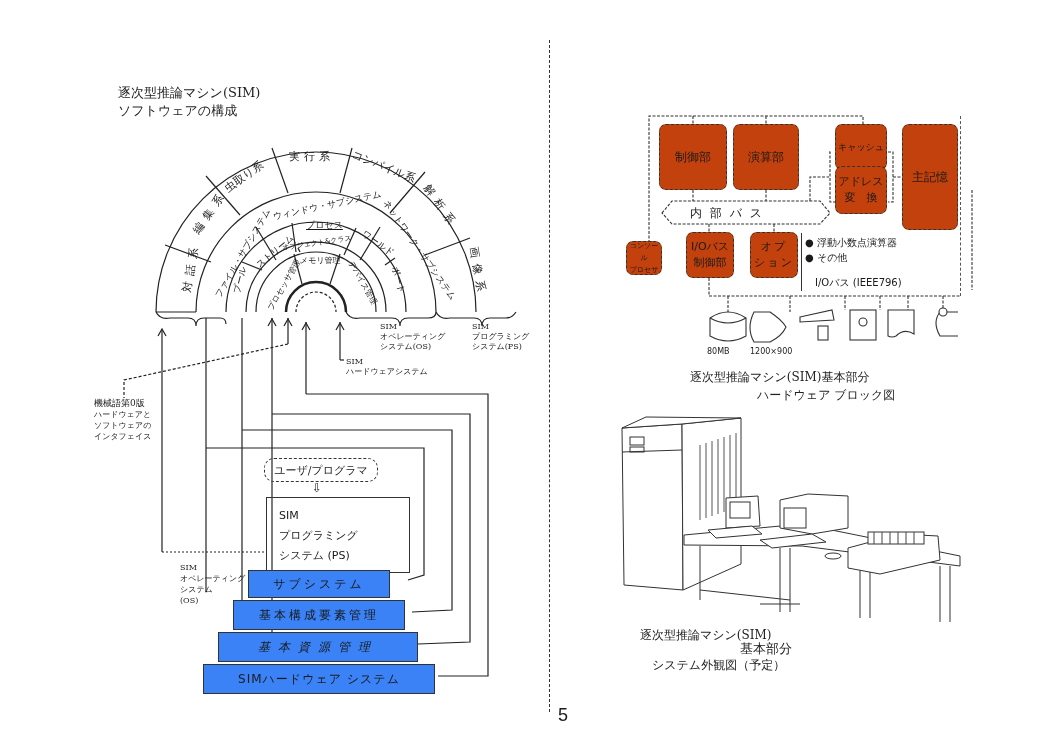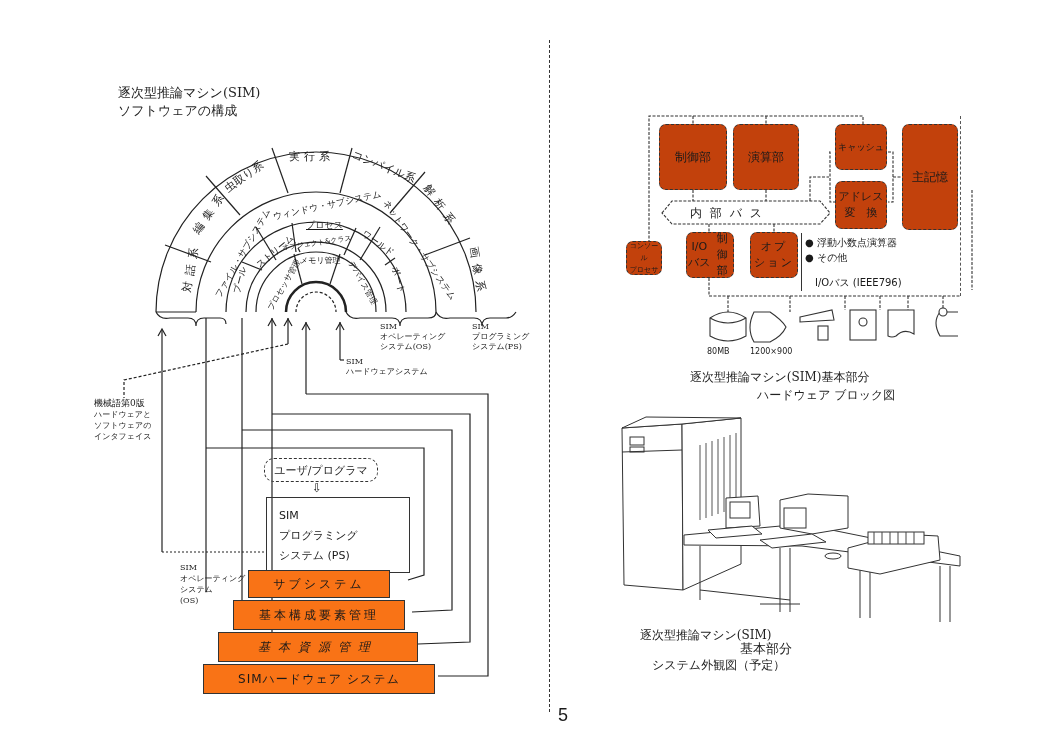--- a/index.html
+++ b/index.html
@@ -4,21 +4,21 @@
 <style>
   html,body{margin:0;padding:0;background:#fff;}
   body{width:1054px;height:750px;position:relative;overflow:hidden;font-family:"DejaVu Sans",sans-serif;color:#1a1a1a;}
   .abs{position:absolute;}
   svg{position:absolute;left:0;top:0;}
   .hand{font-family:"DejaVu Serif",serif;color:#222;}
   .t{font-size:11px;line-height:14px;white-space:nowrap;}
   .sm{font-size:8px;line-height:10px;white-space:nowrap;}
   .box{position:absolute;border:1.2px solid #333;background:#c2410c;box-sizing:border-box;display:flex;align-items:center;justify-content:center;text-align:center;font-size:12px;}
   .rbox{border-radius:7px;border-style:dashed;}
-  .stack{position:absolute;border:1.2px solid #333;background:#f97316;box-sizing:border-box;display:flex;align-items:center;justify-content:center;font-size:12px;letter-spacing:3px;}
+  .stack{position:absolute;border:1.2px solid #333;background:#3b82f6;box-sizing:border-box;display:flex;align-items:center;justify-content:center;font-size:12px;letter-spacing:3px;}
 </style>
 </head>
 <body>
 
 <div>
   <div class="abs hand t" style="left:118px;top:86px;font-size:13px;">逐次型推論マシン(SIM)</div>
   <div class="abs hand t" style="left:118px;top:104px;font-size:13px;">ソフトウェアの構成</div>
 
   <svg width="1054" height="750">
     <g fill="none" stroke="#222" stroke-width="1.2">
@@ -184,31 +184,31 @@
       <circle cx="863" cy="322" r="4"></circle>
       <path d="M888,310 L914,310 L914,334 Q904,328 896,336 Q892,338 888,336 Z"></path>
       <path d="M958,312 L940,312 Q932,322 940,336 L958,336"></path>
       <circle cx="943" cy="312" r="4"></circle>
     </g>
   </svg>
 
   <div class="box rbox" style="left:659px;top:124px;width:68px;height:66px;">制御部</div>
   <div class="box rbox" style="left:733px;top:124px;width:66px;height:66px;">演算部</div>
   <div class="box rbox" style="left:835px;top:124px;width:52px;height:46px;font-size:9px;">キャッシュ</div>
-  <div class="box rbox" style="left:835px;top:181px;width:52px;height:48px;font-size:11px;flex-direction:column;line-height:16px;">
+  <div class="box rbox" style="left:835px;top:166px;width:52px;height:48px;font-size:11px;flex-direction:column;line-height:16px;">
     <div>アドレス</div>
     <div>変　換</div>
   </div>
   <div class="box rbox" style="left:902px;top:124px;width:56px;height:106px;">主記憶</div>
   <div class="abs" style="left:690px;top:205px;font-size:12px;letter-spacing:2px;">内 部 バ ス</div>
   <div class="box rbox" style="left:626px;top:241px;width:36px;height:34px;font-size:7px;flex-direction:column;line-height:12px;">
     <div>コンソール</div>
     <div>プロセサ</div>
   </div>
-  <div class="box rbox" style="left:686px;top:232px;width:48px;height:46px;font-size:11px;flex-direction:row;line-height:16px;">
+  <div class="box rbox" style="left:686px;top:232px;width:48px;height:46px;font-size:11px;flex-direction:column;line-height:16px;">
     <div>I/Oバス</div>
     <div>制御部</div>
   </div>
   <div class="box rbox" style="left:750px;top:232px;width:48px;height:46px;font-size:11px;flex-direction:column;line-height:16px;letter-spacing:2px;">
     <div>オプ</div>
     <div>ション</div>
   </div>
   <div class="abs" style="left:801px;top:233px;width:0;height:58px;border-left:1.2px solid #333;"></div>
   <div class="abs t" style="left:805px;top:236px;font-size:10px;">● 浮動小数点演算器</div>
   <div class="abs t" style="left:805px;top:251px;font-size:10px;">● その他</div>

